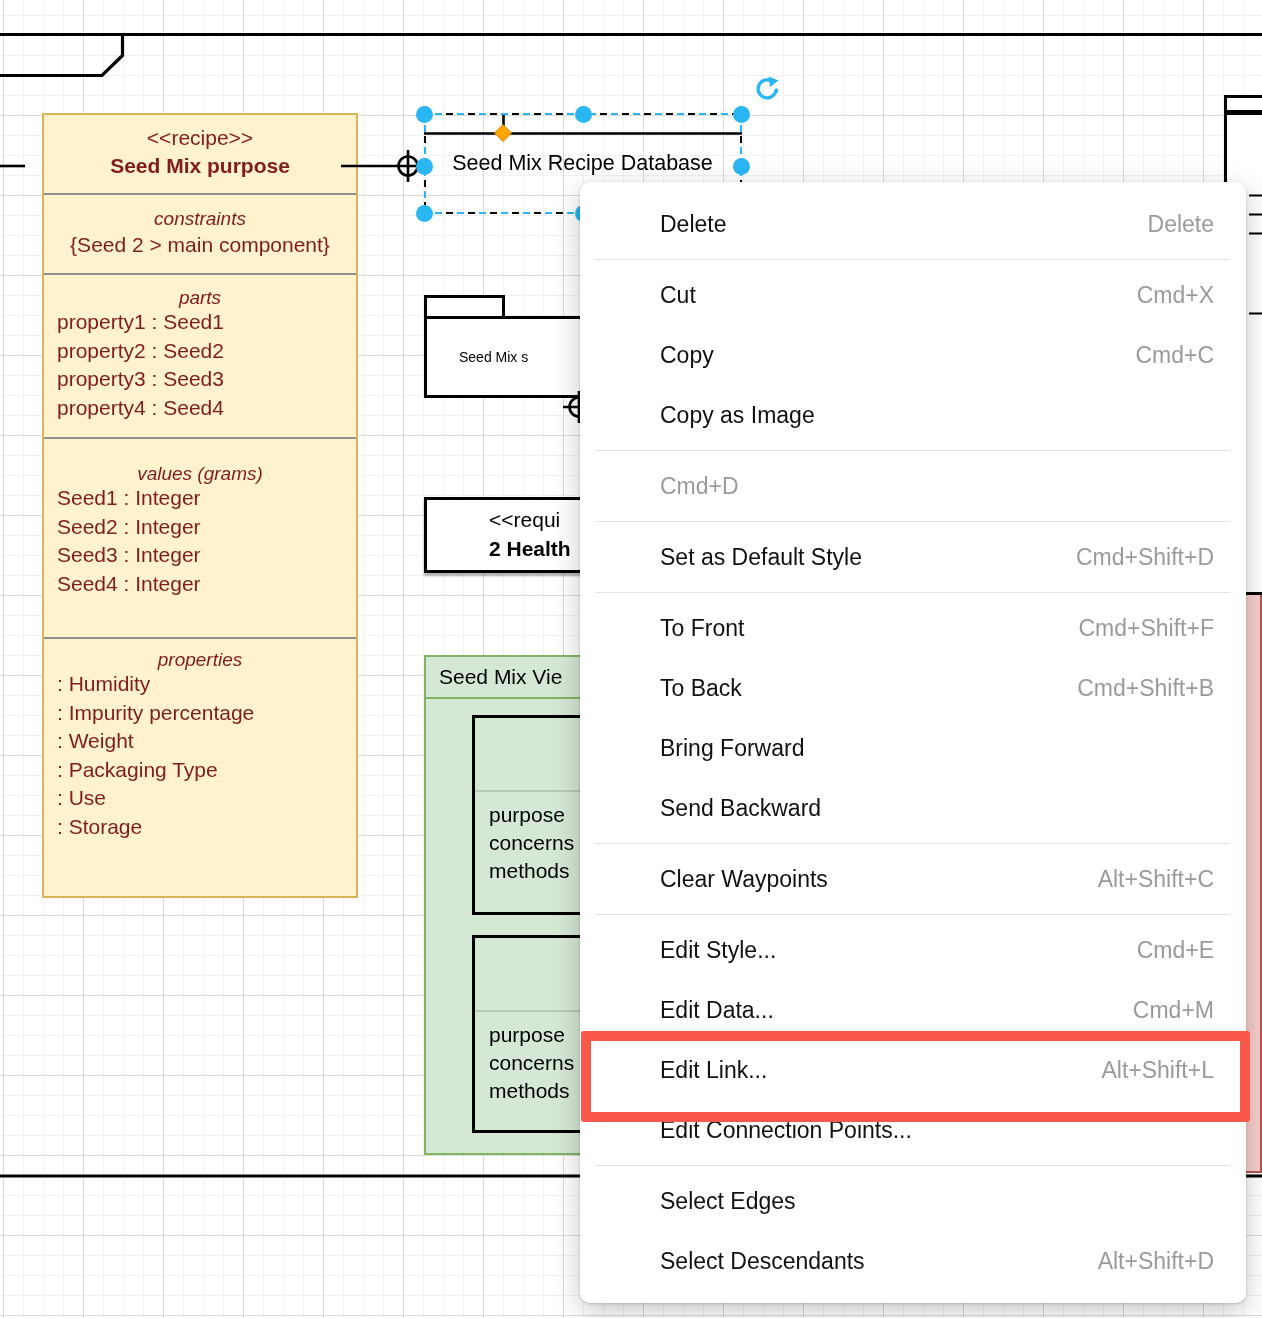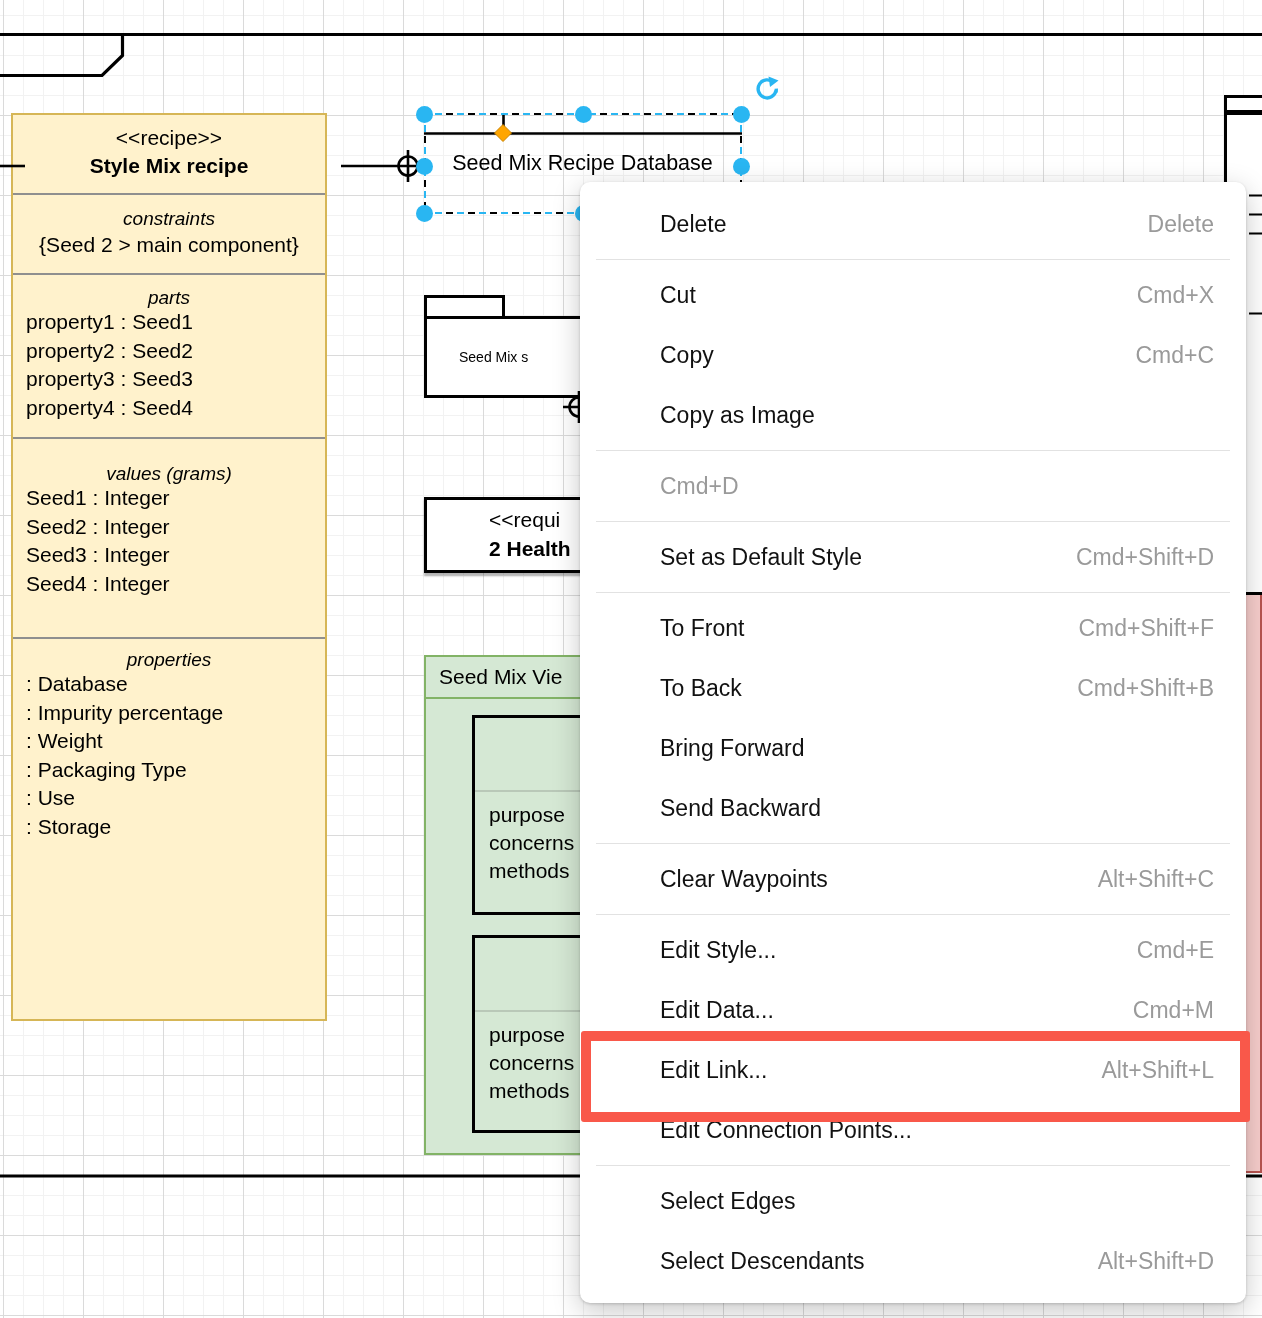--- a/index.html
+++ b/index.html
@@ -9,22 +9,22 @@
     background-color:#ffffff;
     background-image:
       linear-gradient(#dadada 1px, transparent 1px),
       linear-gradient(90deg, #dadada 1px, transparent 1px),
       linear-gradient(#f2f2f2 1px, transparent 1px),
       linear-gradient(90deg, #f2f2f2 1px, transparent 1px);
     background-size:80px 80px, 80px 80px, 20px 20px, 20px 20px;
     background-position:0 35px, 3px 0, 0 15px, 3px 0; }
   .abs { position:absolute; }
   
-  .yclass { left:11px; top:113px; width:316px; height:908px; z-index:1;
-    background:#fff2cc; border:2px solid #d6b656; font-size:21px; color:#000000; }
+  .yclass { left:42px; top:113px; width:316px; height:785px; z-index:1;
+    background:#fff2cc; border:2px solid #d6b656; font-size:21px; color:#7f1d1d; }
   .ysec { border-top:2px solid #8f8f8f; overflow:hidden; }
   .ysec:first-child { border-top:none; }
   .yhead { height:78px; text-align:center; padding-top:9px; }
   .yhead .st { line-height:27px; }
   .yhead .ti { line-height:29px; font-weight:bold; }
   .cap { font-style:italic; font-size:19px; text-align:center; line-height:21px; }
   .cl { padding-left:13px; line-height:28.5px; }
   .sec-constraints { height:80px; padding-top:13px; }
   .sec-constraints .cl { text-align:center; padding-left:0; line-height:31px; }
   .sec-parts { height:164px; padding-top:12px; }
@@ -111,21 +111,21 @@
     </g>
     <g>
       <path d="M1224 96.5 H1262 M1224 113.5 H1262 M1225.5 95 V184" stroke="#000" stroke-width="3" fill="none"></path>
       <path d="M1249 195.5 H1262 M1249 214.5 H1262 M1249 233.5 H1262 M1249 313.5 H1262" stroke="#000" stroke-width="2.2" fill="none"></path>
     </g>
   </svg>
 
   <div class="abs yclass">
     <div class="ysec yhead">
       <div class="st">&lt;&lt;recipe&gt;&gt;</div>
-      <div class="ti">Style Mix recipe</div>
+      <div class="ti">Seed Mix purpose</div>
     </div>
     <div class="ysec sec-constraints">
       <div class="cap">constraints</div>
       <div class="cl">{Seed 2 &gt; main component}</div>
     </div>
     <div class="ysec sec-parts">
       <div class="cap">parts</div>
       <div class="cl">property1 : Seed1</div>
       <div class="cl">property2 : Seed2</div>
       <div class="cl">property3 : Seed3</div>
@@ -133,21 +133,21 @@
     </div>
     <div class="ysec sec-values">
       <div class="cap">values (grams)</div>
       <div class="cl">Seed1 : Integer</div>
       <div class="cl">Seed2 : Integer</div>
       <div class="cl">Seed3 : Integer</div>
       <div class="cl">Seed4 : Integer</div>
     </div>
     <div class="ysec sec-properties">
       <div class="cap">properties</div>
-      <div class="cl">: Database</div>
+      <div class="cl">: Humidity</div>
       <div class="cl">: Impurity percentage</div>
       <div class="cl">: Weight</div>
       <div class="cl">: Packaging Type</div>
       <div class="cl">: Use</div>
       <div class="cl">: Storage</div>
     </div>
   </div>
 
   <div class="abs pkg-tab"></div>
   <div class="abs pkg-body">

